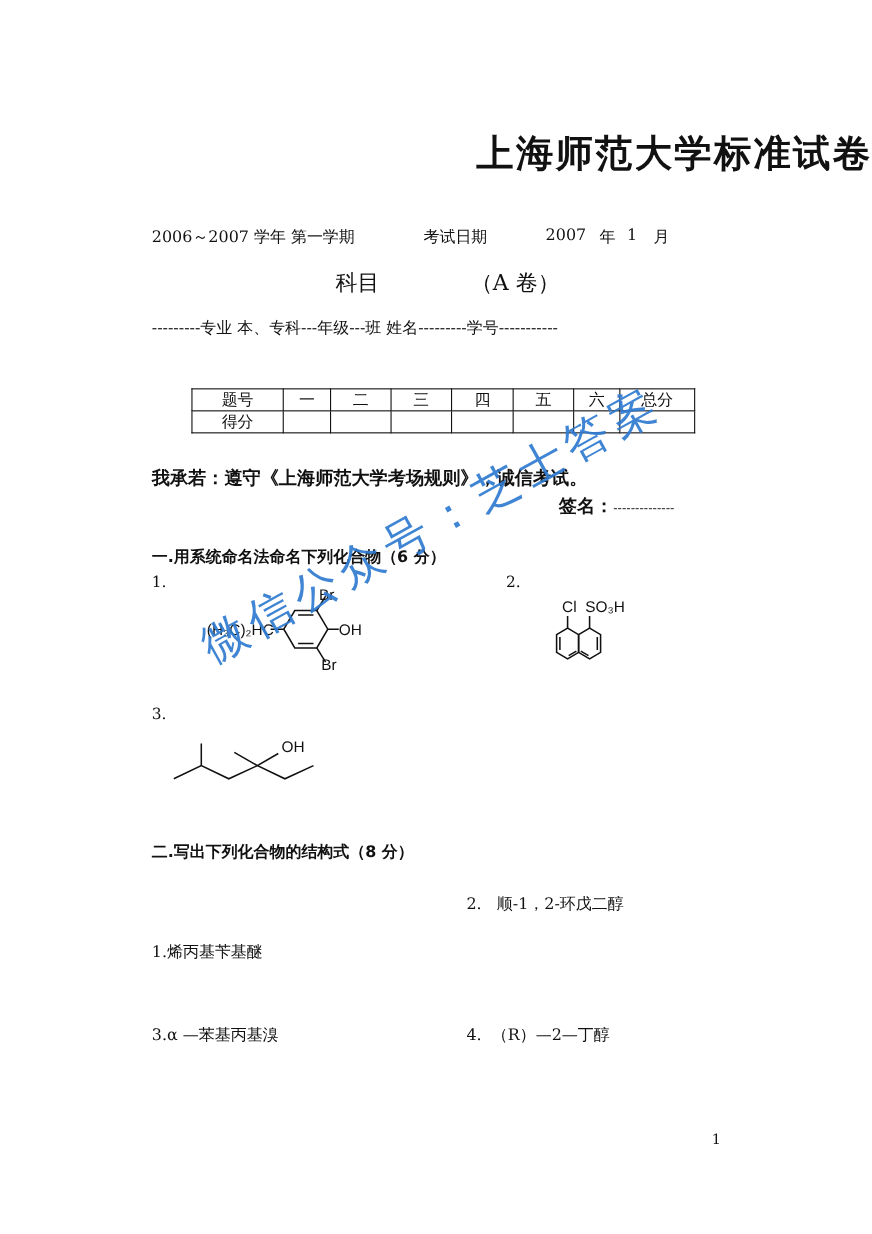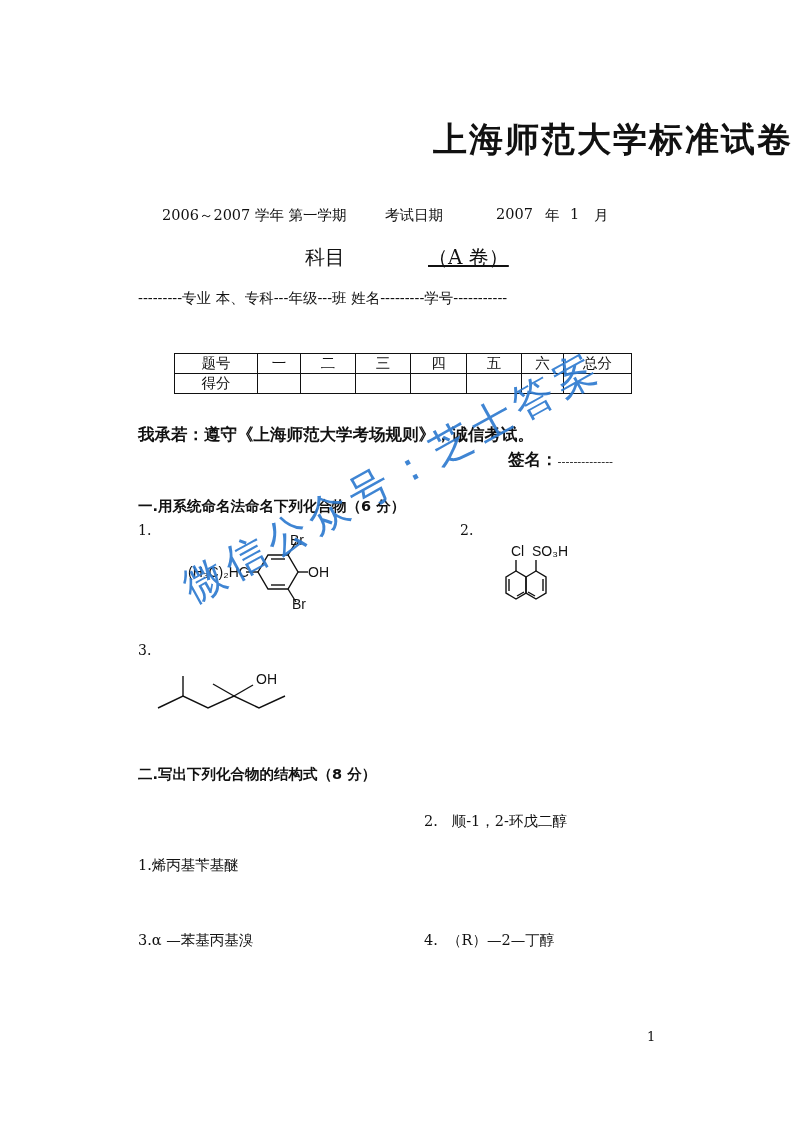--- a/index.html
+++ b/index.html
@@ -22,29 +22,29 @@
   .chem { position: absolute; font-family: "Liberation Sans", sans-serif; font-size: 14px; }
   .watermark { position: absolute; left: 200px; top: 560px; transform-origin: left bottom; transform: rotate(-29deg);
                color: #2f7bd0; font-size: 41px; font-family: "DejaVu Serif", serif; letter-spacing: 6px; opacity: 0.92; }
   .page-num { left: 647px; top: 1029px; font-size: 13px; }
 </style>
 </head>
 <body>
 
 <div class="abs title">上海师范大学标准试卷</div>
 
-<div class="abs meta" style="left:138px;margin-left:24px;">2006～2007 学年  第一学期</div>
+<div class="abs meta" style="left:138px;">2006～2007 学年  第一学期</div>
 <div class="abs meta" style="left:385px;">考试日期</div>
 <div class="abs meta" style="left:496px;">2007</div>
 <div class="abs meta" style="left:545px;">年</div>
 <div class="abs meta" style="left:570px;">1</div>
 <div class="abs meta" style="left:594px;">月</div>
 
 <div class="abs subject" style="left:273px;margin-left:32px;">科目</div>
-<div class="abs subject" style="left:428px;text-decoration:underline;">（A 卷）</div>
+<div class="abs subject" style="left:428px;">（A 卷）</div>
 
 <div class="abs student-line">---------专业   本、专科---年级---班  姓名---------学号-----------</div>
 
 <table class="score">
   <tbody>
       <tr>
     <td style="width:82px;">题号</td>
     <td style="width:42px;">一</td>
     <td style="width:54px;">二</td>
     <td style="width:54px;">三</td>

